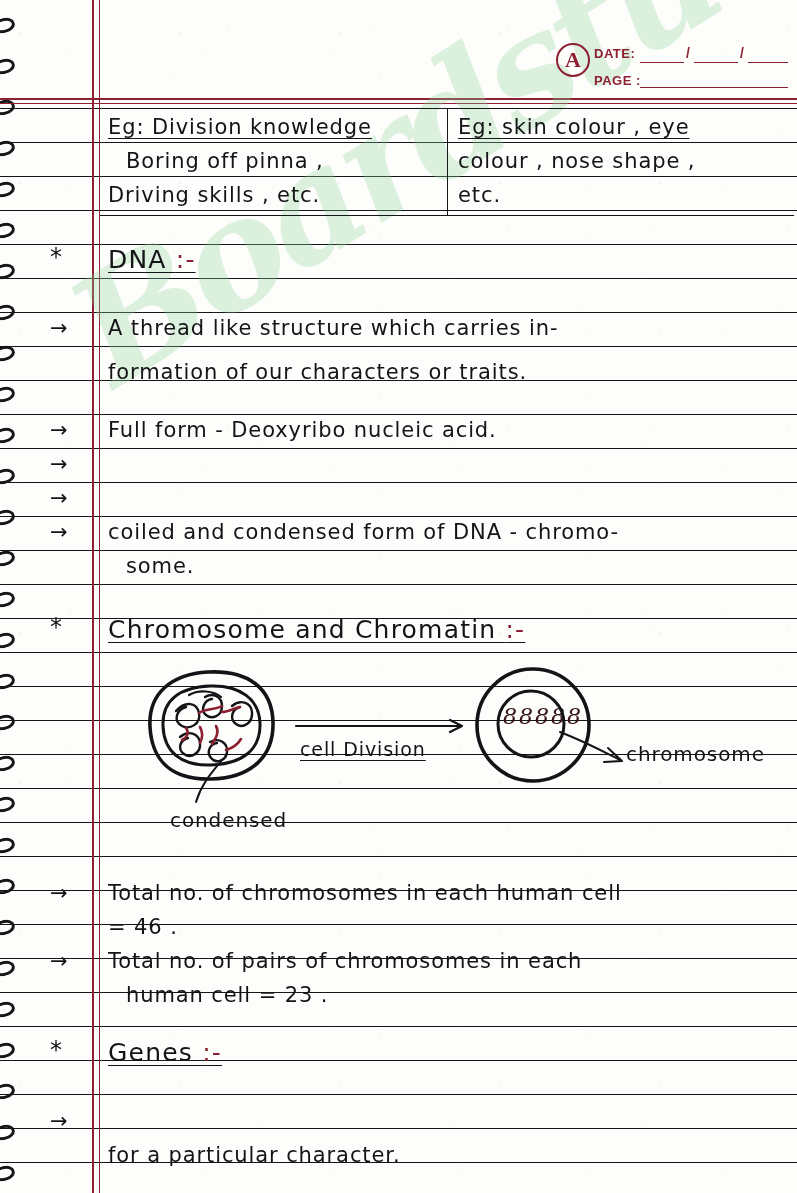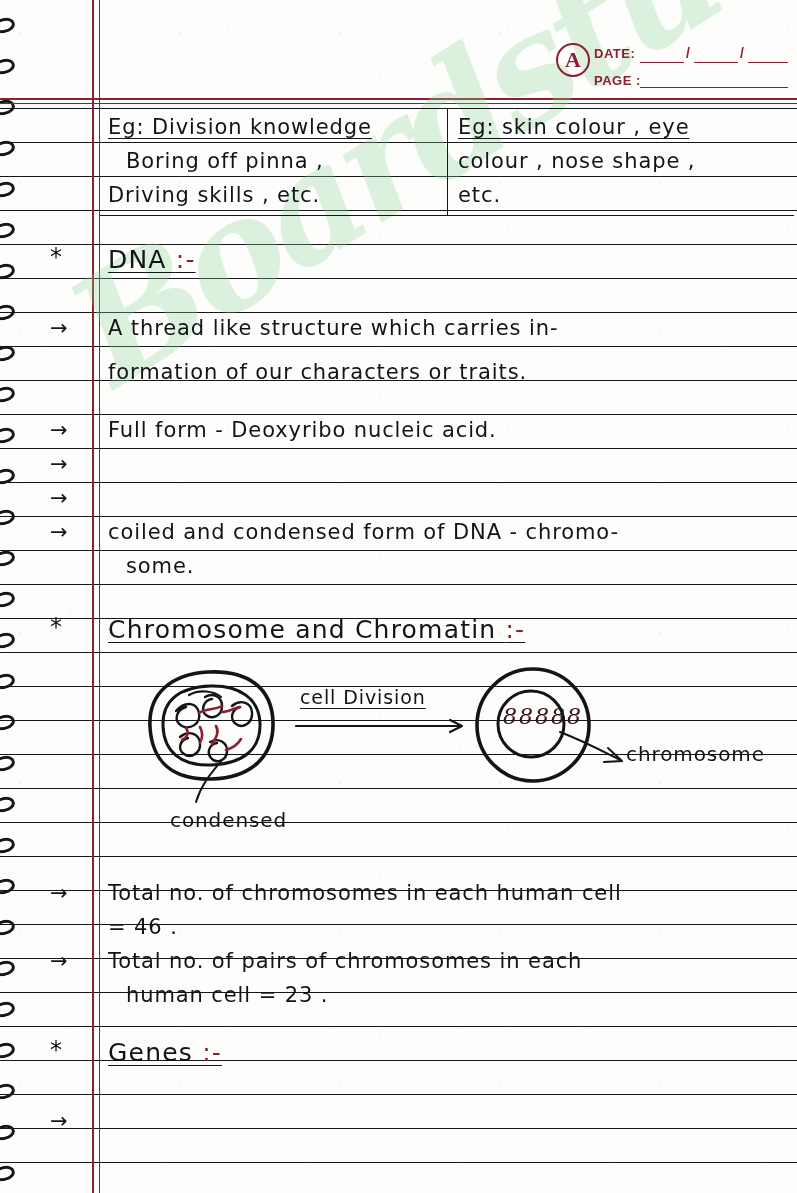--- a/index.html
+++ b/index.html
@@ -186,21 +186,21 @@
 
   <div class="bullet" style="left:50px;top:520px;font-size:21px;">→</div>
   <div class="ink" style="left:108px;top:520px;">coiled and condensed form of DNA - chromo-</div>
   <div class="ink" style="left:126px;top:554px;">some.</div>
 
   <div class="bullet" style="left:50px;top:613px;">*</div>
   <div class="ink u heading" style="left:108px;top:615px;">
     <span>Chromosome and Chromatin </span><span class="colon">:-</span>
   </div>
 
-  <div class="ink u" style="left:300px;top:686px;font-size:19px;">cell Division</div>
+  <div class="ink u" style="left:300px;top:738px;font-size:19px;">cell Division</div>
   <div class="ink" style="left:170px;top:808px;font-size:20px;">condensed</div>
   <div class="ink" style="left:626px;top:742px;font-size:20px;">chromosome</div>
   <div class="ink" style="left:503px;top:704px;font-family:'DejaVu Serif',serif;font-size:22px;font-style:italic;letter-spacing:2px;color:#3a1418;">88888</div>
 
   <svg class="diagram" viewBox="0 0 797 1193">
 
     <path d="M150 727 C148 693 172 674 208 672 C248 670 272 688 273 722 C274 756 252 778 211 779 C172 780 152 761 150 727 Z" fill="none" stroke="#141418" stroke-width="3.6" stroke-linecap="round"></path>
 
     <path d="M163 726 C162 700 180 687 210 686 C240 685 259 699 260 723 C261 750 242 764 211 765 C181 766 164 752 163 726 Z" fill="none" stroke="#141418" stroke-width="3" stroke-linecap="round"></path>
 
@@ -238,14 +238,15 @@
   <div class="bullet" style="left:50px;top:949px;font-size:21px;">→</div>
   <div class="ink" style="left:108px;top:949px;">Total no. of pairs of chromosomes in each</div>
   <div class="ink" style="left:126px;top:983px;">human cell = 23 .</div>
 
   <div class="bullet" style="left:50px;top:1036px;">*</div>
   <div class="ink u heading" style="left:108px;top:1038px;">
     <span>Genes </span><span class="colon">:-</span>
   </div>
 
   <div class="bullet" style="left:50px;top:1109px;font-size:21px;">→</div>
+  <div class="ink" style="left:108px;top:1143px;">for a particular character.</div>
 
 </div>
 
 </body></html>

